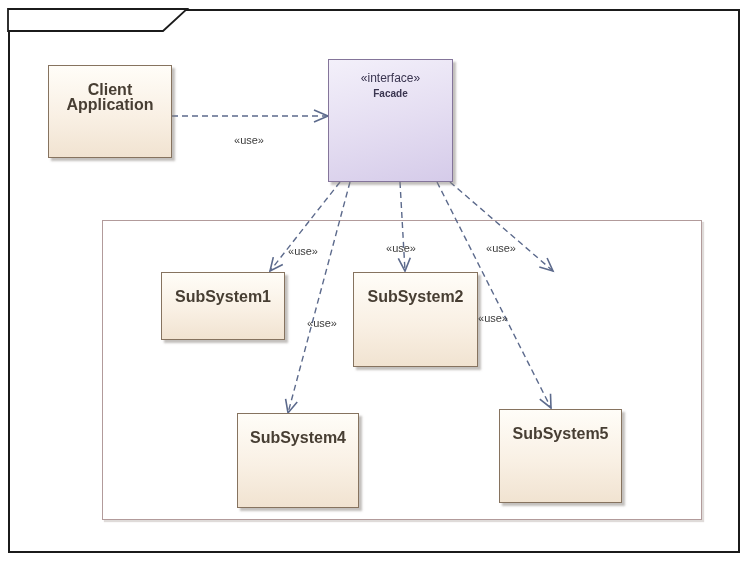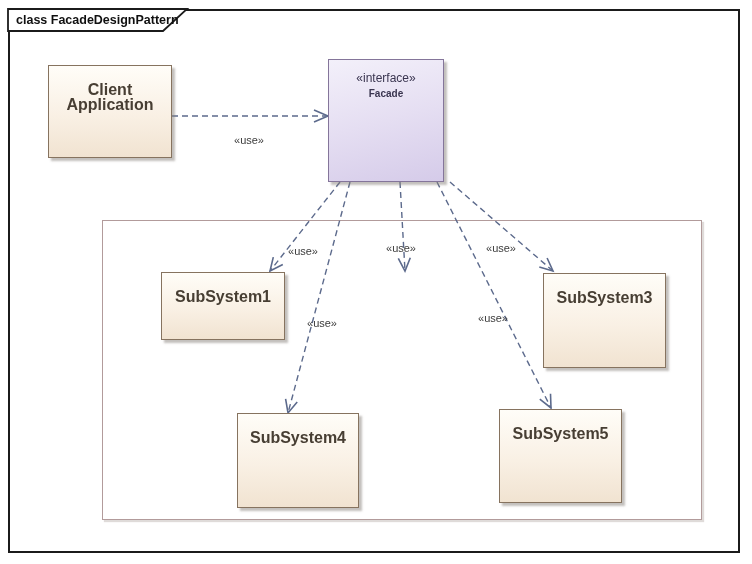--- a/index.html
+++ b/index.html
@@ -39,21 +39,21 @@
     border:1px solid #84759a;
     background:linear-gradient(165deg,#f3f0fa 0%,#e5def2 50%,#d5cbe9 100%);
   }
   .node.iface .stereo{
     display:block;font-size:12px;font-weight:normal;color:#3a3550;padding-top:11px;line-height:15px;
   }
   .node.iface .iname{
     display:block;font-size:10px;font-weight:bold;color:#3a3550;line-height:16px;
   }
   #node-client{left:48px;top:65px;width:124px;height:93px;}
-  #node-facade{left:328px;top:59px;width:116px;height:123px;}
+  #node-facade{left:328px;top:59px;width:125px;height:123px;}
   #node-ss1{left:161px;top:272px;width:124px;height:68px;}
   #node-ss2{left:353px;top:272px;width:125px;height:95px;}
   #node-ss3{left:543px;top:273px;width:123px;height:95px;}
   #node-ss4{left:237px;top:413px;width:122px;height:95px;}
   #node-ss5{left:499px;top:409px;width:123px;height:94px;}
   
   .use{
     position:absolute;z-index:4;font-size:11px;color:#3b3b3b;white-space:nowrap;
     transform:translate(-50%,-50%);
     margin-top:12px;
@@ -101,36 +101,35 @@
         <path d="M 437 182 L 551 408" stroke-width="1.4" stroke-dasharray="6 4"></path>
         <path d="M 539.8 399.1 L 551 408 L 550.5 393.7" stroke-width="1.6"></path>
       </g>
       <g>
         <path d="M 450 182 L 553 271" stroke-width="1.4" stroke-dasharray="6 4"></path>
         <path d="M 539.3 267 L 553 271 L 547.1 258" stroke-width="1.6"></path>
       </g>
     </g>
   </svg>
 
-  <div class="frame-title">class FacadeDesignPattern</div>
 
   <div class="node" id="node-client">
     <span class="lbl">Client Application</span>
   </div>
 
   <div class="node iface" id="node-facade">
     <span class="stereo">«interface»</span>
     <span class="iname">Facade</span>
   </div>
 
   <div class="node" id="node-ss1">
     <span class="lbl">SubSystem1</span>
   </div>
-  <div class="node" id="node-ss3">
-    <span class="lbl">SubSystem3</span>
+  <div class="node" id="node-ss2">
+    <span class="lbl">SubSystem2</span>
   </div>
   <div class="node" id="node-ss4">
     <span class="lbl">SubSystem4</span>
   </div>
   <div class="node" id="node-ss5">
     <span class="lbl">SubSystem5</span>
   </div>
 
   <div class="use" id="use1">«use»</div>
   <div class="use" id="use2">«use»</div>

